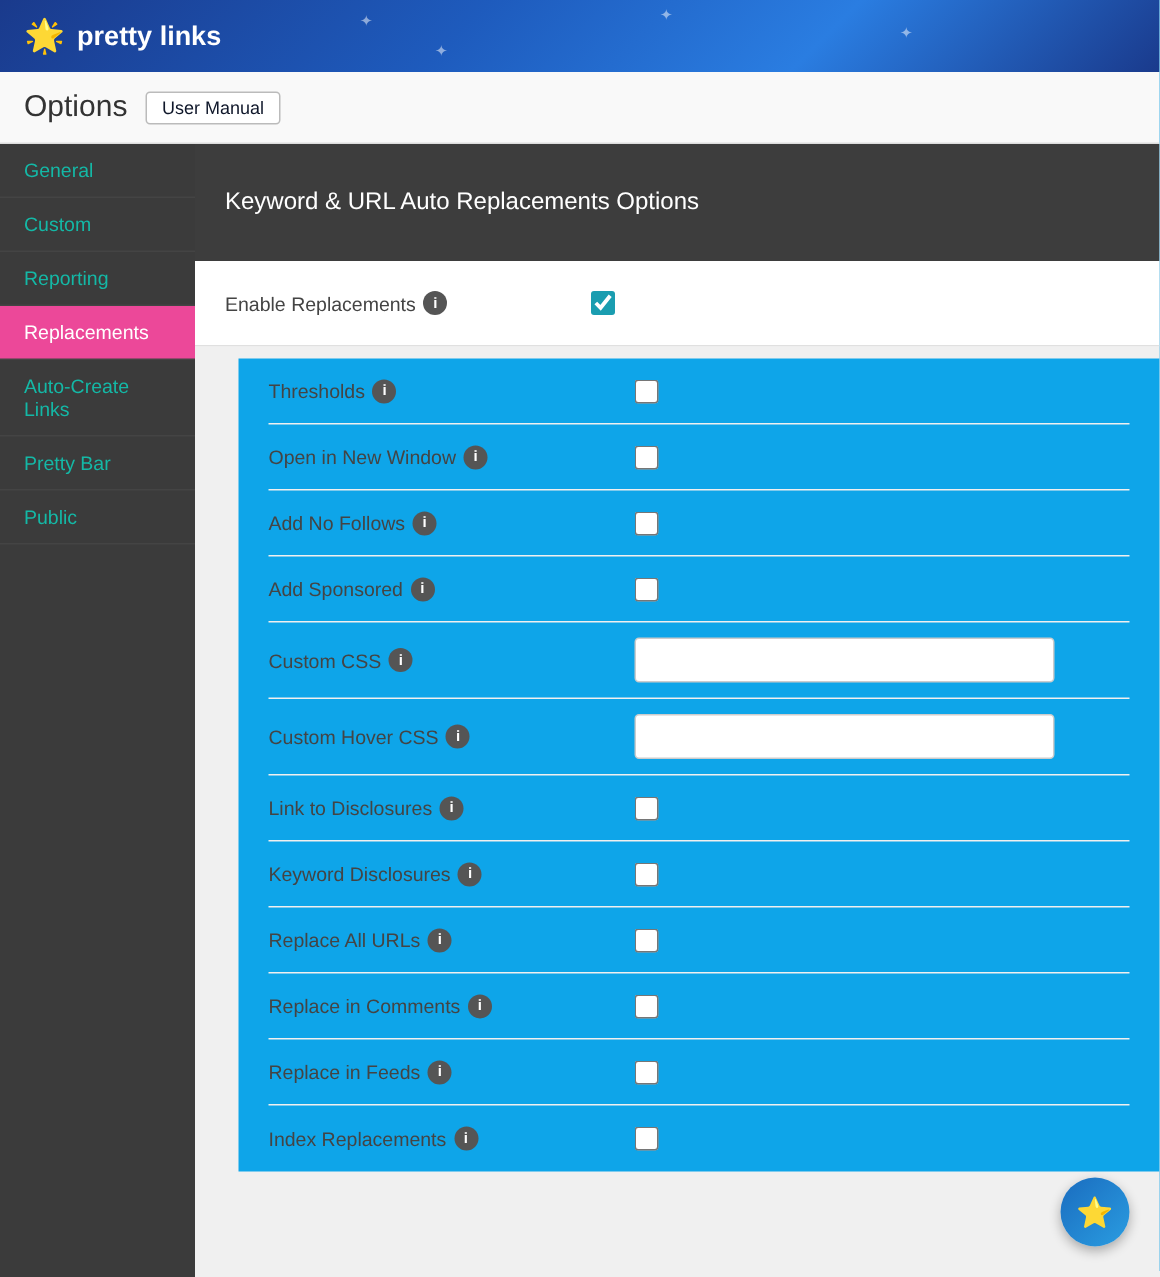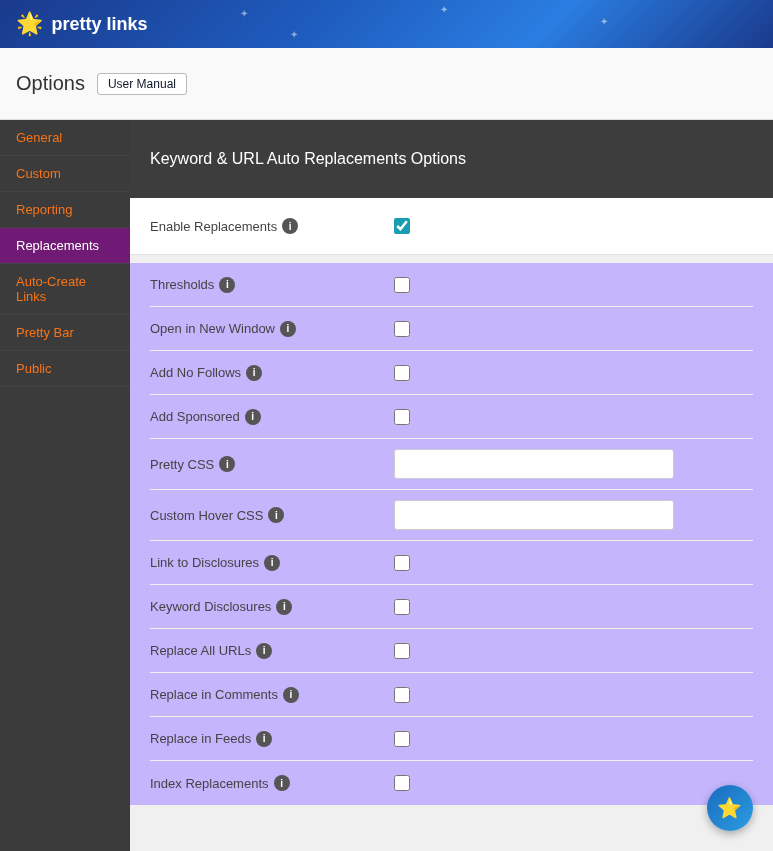--- a/index.html
+++ b/index.html
@@ -35,21 +35,21 @@
     }
     .dot1 { top: 8px; left: 240px; }
     .dot2 { top: 4px; left: 440px; }
     .dot3 { top: 16px; left: 600px; }
     .dot4 { bottom: 8px; left: 290px; }
 
     
     .options-bar {
       background: #f9f9f9;
       border-bottom: 1px solid #ddd;
-      padding: 24px 16px;
+      padding: 12px 16px;
       display: flex;
       align-items: center;
       gap: 12px;
     }
     .options-title {
       font-size: 20px;
       color: #333;
       font-weight: 300;
     }
     .user-manual-btn {
@@ -69,27 +69,27 @@
     }
 
     
     .sidebar {
       width: 130px;
       background: #3b3b3b;
       flex-shrink: 0;
     }
     .sidebar-item {
       padding: 10px 16px;
-      color: #f97316;
+      color: #14b8a6;
       cursor: pointer;
       font-size: 13px;
       border-bottom: 1px solid #444;
     }
     .sidebar-item.active {
-      background: #701a75;
+      background: #ec4899;
       color: white;
     }
 
     
     .content {
       flex: 1;
       background: #f0f0f0;
       padding: 0;
     }
     .content-header {
@@ -218,21 +218,21 @@
           <span class="info-icon">i</span>
         </div>
         <div class="form-control">
           <input type="checkbox" class="checked-blue" checked="" style="">
         </div>
       </div>
     </div>
 
     <div class="section-divider"></div>
 
-    <div style="background:#c4b5fd; padding: 0 20px;">
+    <div style="background:#0ea5e9; padding: 0 20px; margin-left: 29px;">
 
       <div class="form-row">
         <div class="form-label">
           <span>Thresholds</span>
           <span class="info-icon">i</span>
         </div>
         <div class="form-control">
           <input type="checkbox" style="">
         </div>
       </div>
@@ -262,21 +262,21 @@
           <span>Add Sponsored</span>
           <span class="info-icon">i</span>
         </div>
         <div class="form-control">
           <input type="checkbox" style="">
         </div>
       </div>
 
       <div class="form-row">
         <div class="form-label">
-          <span>Pretty CSS</span>
+          <span>Custom CSS</span>
           <span class="info-icon">i</span>
         </div>
         <div class="form-control">
           <input type="text" style="">
         </div>
       </div>
 
       <div class="form-row">
         <div class="form-label">
           <span>Custom Hover CSS</span>

